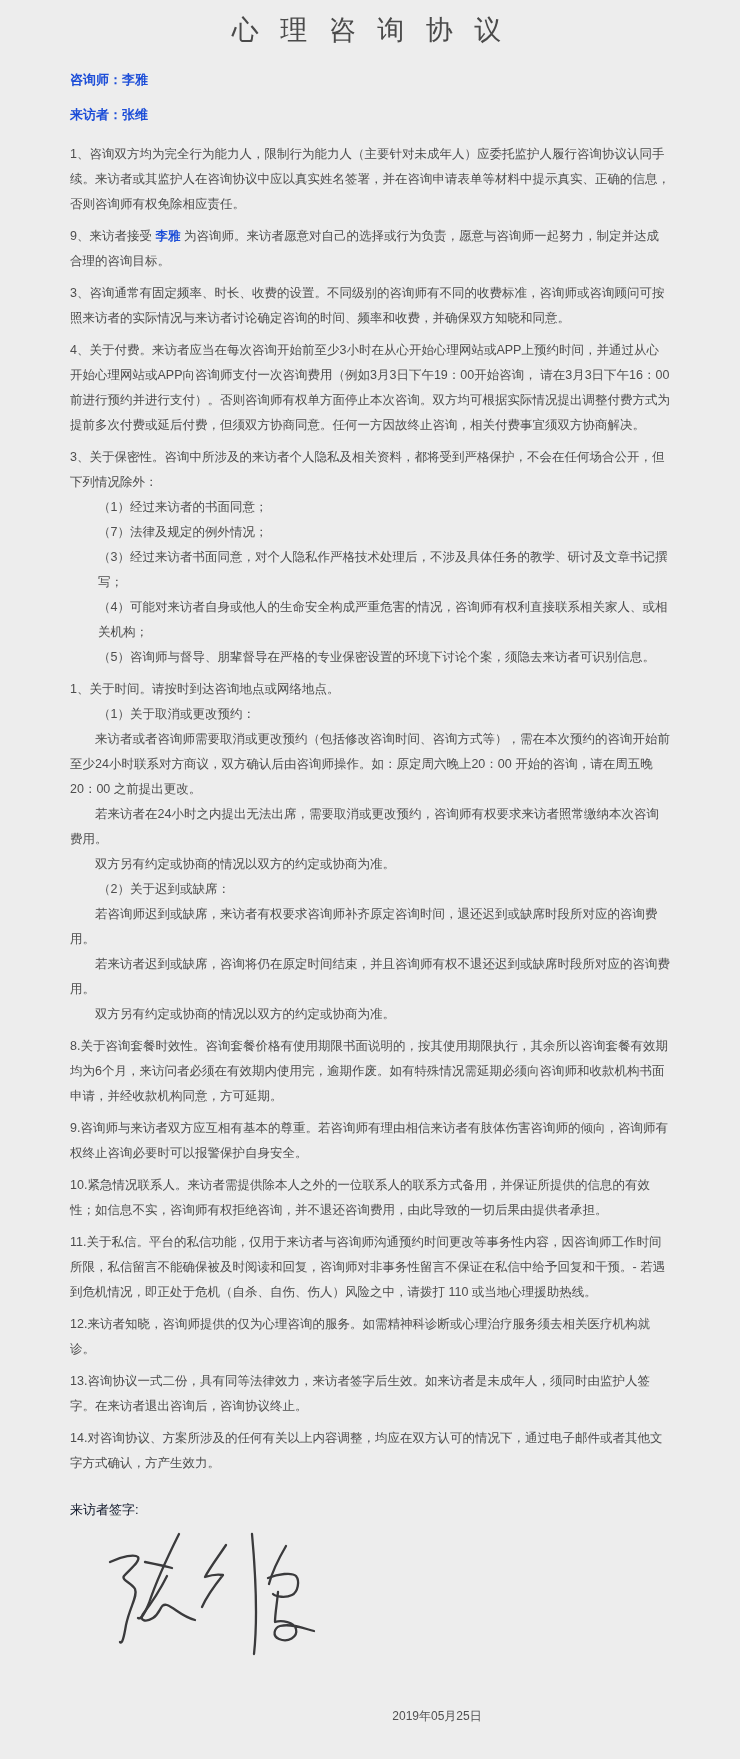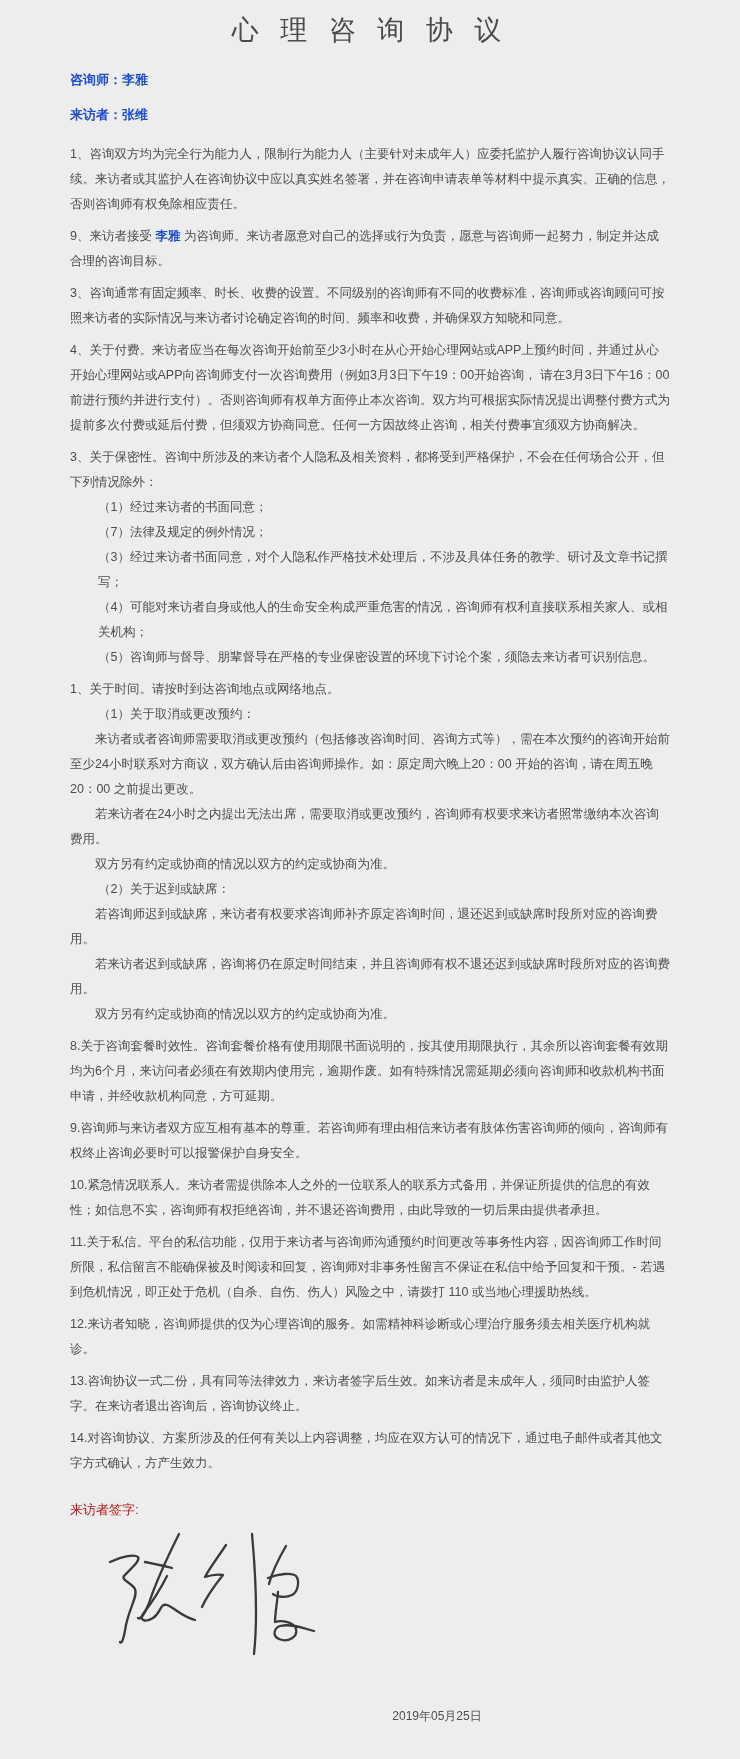--- a/index.html
+++ b/index.html
@@ -13,21 +13,21 @@
   .title{
     font-size:27px;font-weight:400;color:#4a4a4a;
     letter-spacing:7px;text-align:center;margin:6px 0 24px 0;
   }
   .party{font-size:13px;font-weight:bold;color:#3d3d3d;margin:0 0 19px 0;line-height:16px;}
   .clause{font-size:12.5px;line-height:25px;margin:0 0 7px 0;}
   .line{font-size:12.5px;line-height:25px;}
   .sub{padding-left:28px;}
   .ind{text-indent:2em;}
   .b{font-weight:bold;color:#1d4ed8;}
-  .sig-label{font-size:13px;color:#b91c1c;margin:26px 0 0 0;line-height:16px;}
+  .sig-label{font-size:13px;color:#0f172a;margin:26px 0 0 0;line-height:16px;}
   .signature{margin:14px 0 0 32px;display:block;}
   .date-row{position:absolute;top:1706px;left:0;width:680px;text-align:center;}
   .date-row span{display:inline-block;transform:translateX(97px);font-size:12px;color:#4f4f4f;}
 </style>
 </head>
 <body>
 
 <div class="page">
 
   <h1 class="title">心 理 咨 询 协 议</h1>

